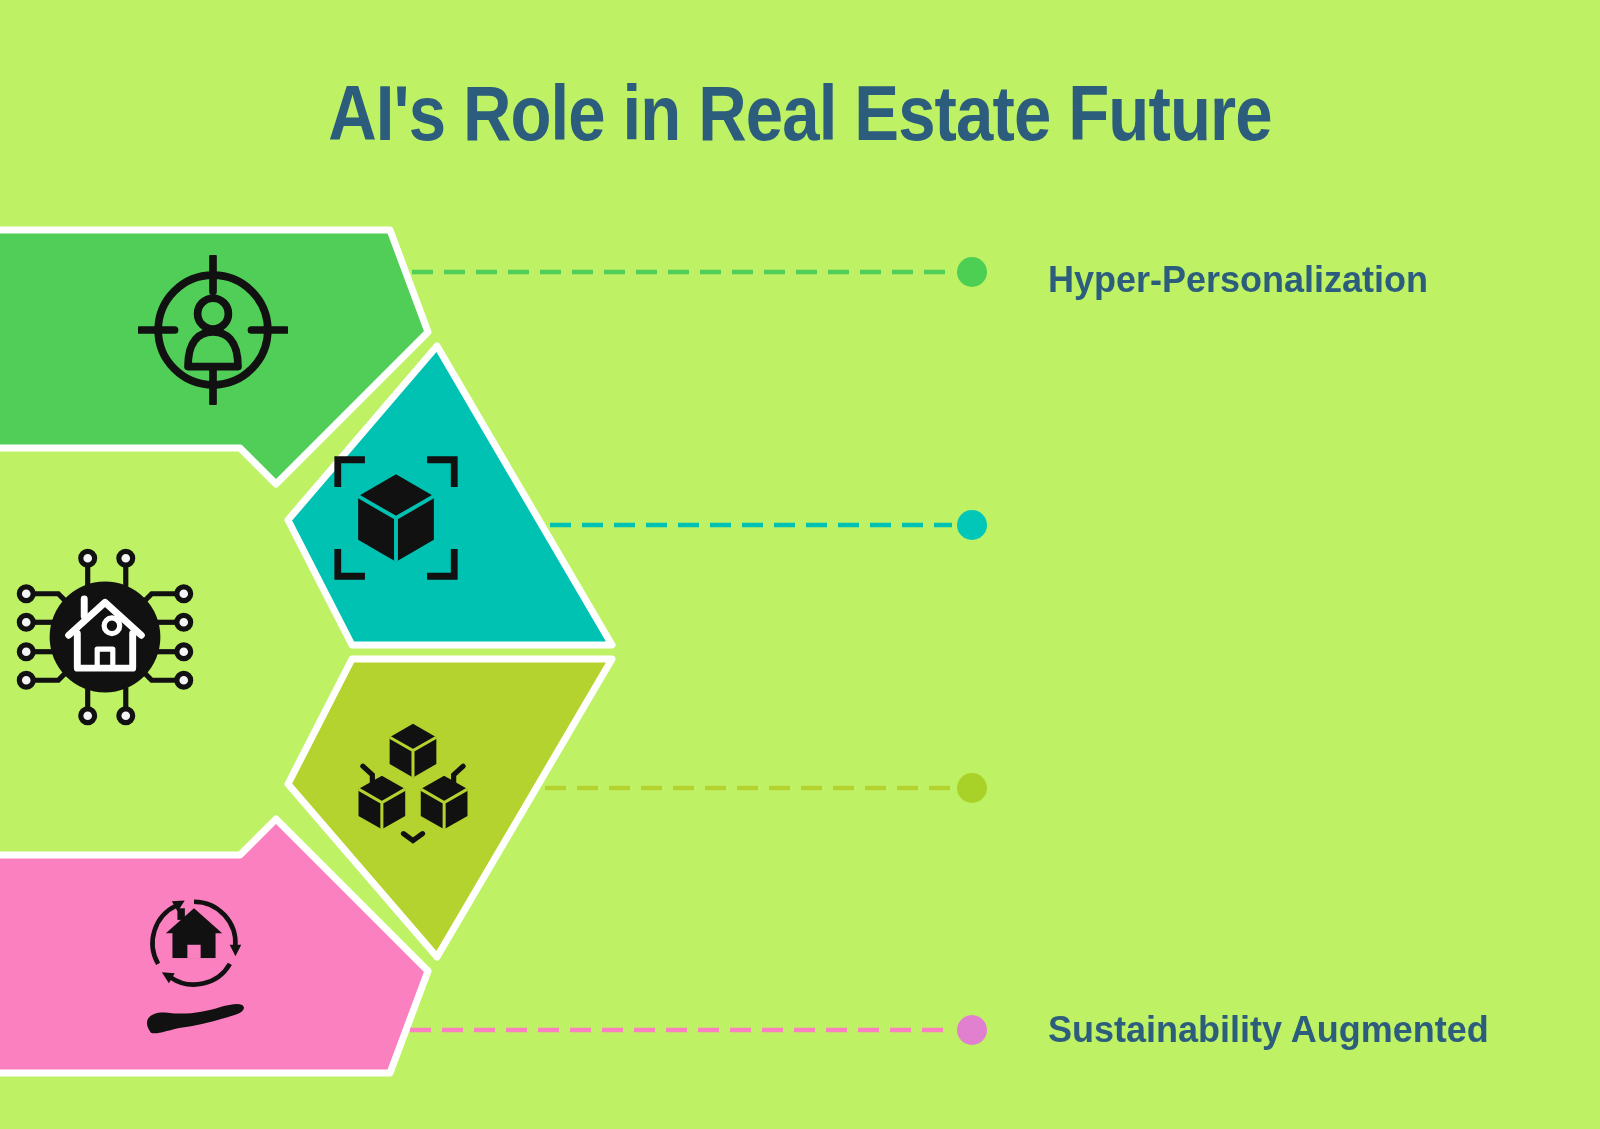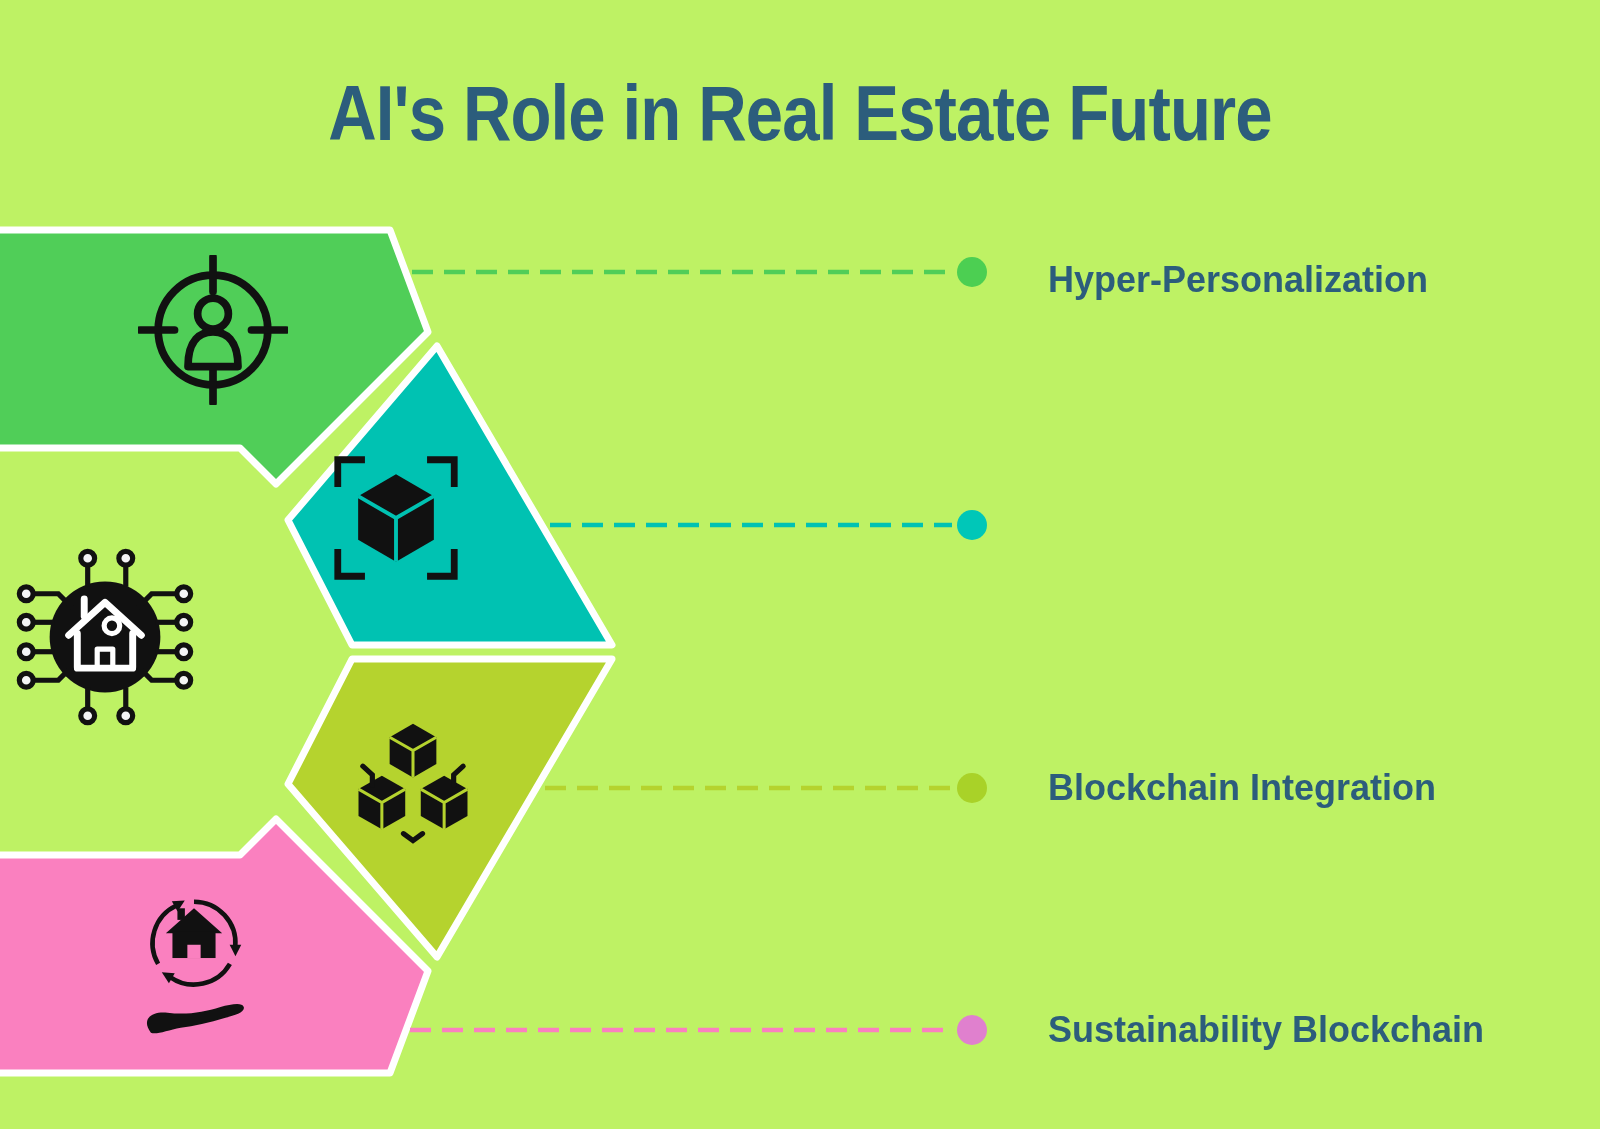--- a/index.html
+++ b/index.html
@@ -67,22 +67,21 @@
     <circle cx="972" cy="525" r="15" fill="#00c7b8"></circle>
 
     <line x1="545" y1="788" x2="952" y2="788" stroke-width="4.5" stroke-dasharray="21 11" stroke="#b5d32e"></line>
     <circle cx="972" cy="788" r="15" fill="#a9d228"></circle>
 
     <line x1="410" y1="1030" x2="952" y2="1030" stroke-width="4.5" stroke-dasharray="21 11" stroke="#fa80bf"></line>
     <circle cx="972" cy="1030" r="15" fill="#e080ce"></circle>
   </svg>
 
   <div class="item-label label-0">Hyper-Personalization</div>
-  <div class="item-label label-2">Blockchain Integration</div>
-  <div class="item-label label-3">Sustainability Blockchain</div>
+  <div class="item-label label-3">Sustainability Augmented</div>
 
   <svg class="icon icon-person-target" viewBox="-78 -78 156 156">
     <g stroke="#111111" fill="none" stroke-linecap="round">
       <circle r="57" stroke-width="8"></circle>
       <line x1="0" y1="-76" x2="0" y2="-40" stroke-width="8"></line>
       <line x1="0" y1="40" x2="0" y2="76" stroke-width="8"></line>
       <line x1="-76" y1="0" x2="-40" y2="0" stroke-width="8"></line>
       <line x1="40" y1="0" x2="76" y2="0" stroke-width="8"></line>
       <circle cy="-17" r="16" stroke-width="8"></circle>
       <path d="M -26 38 C -26 10 -13 2 0 2 C 13 2 26 10 26 38 Z" stroke-width="8" stroke-linejoin="round"></path>

